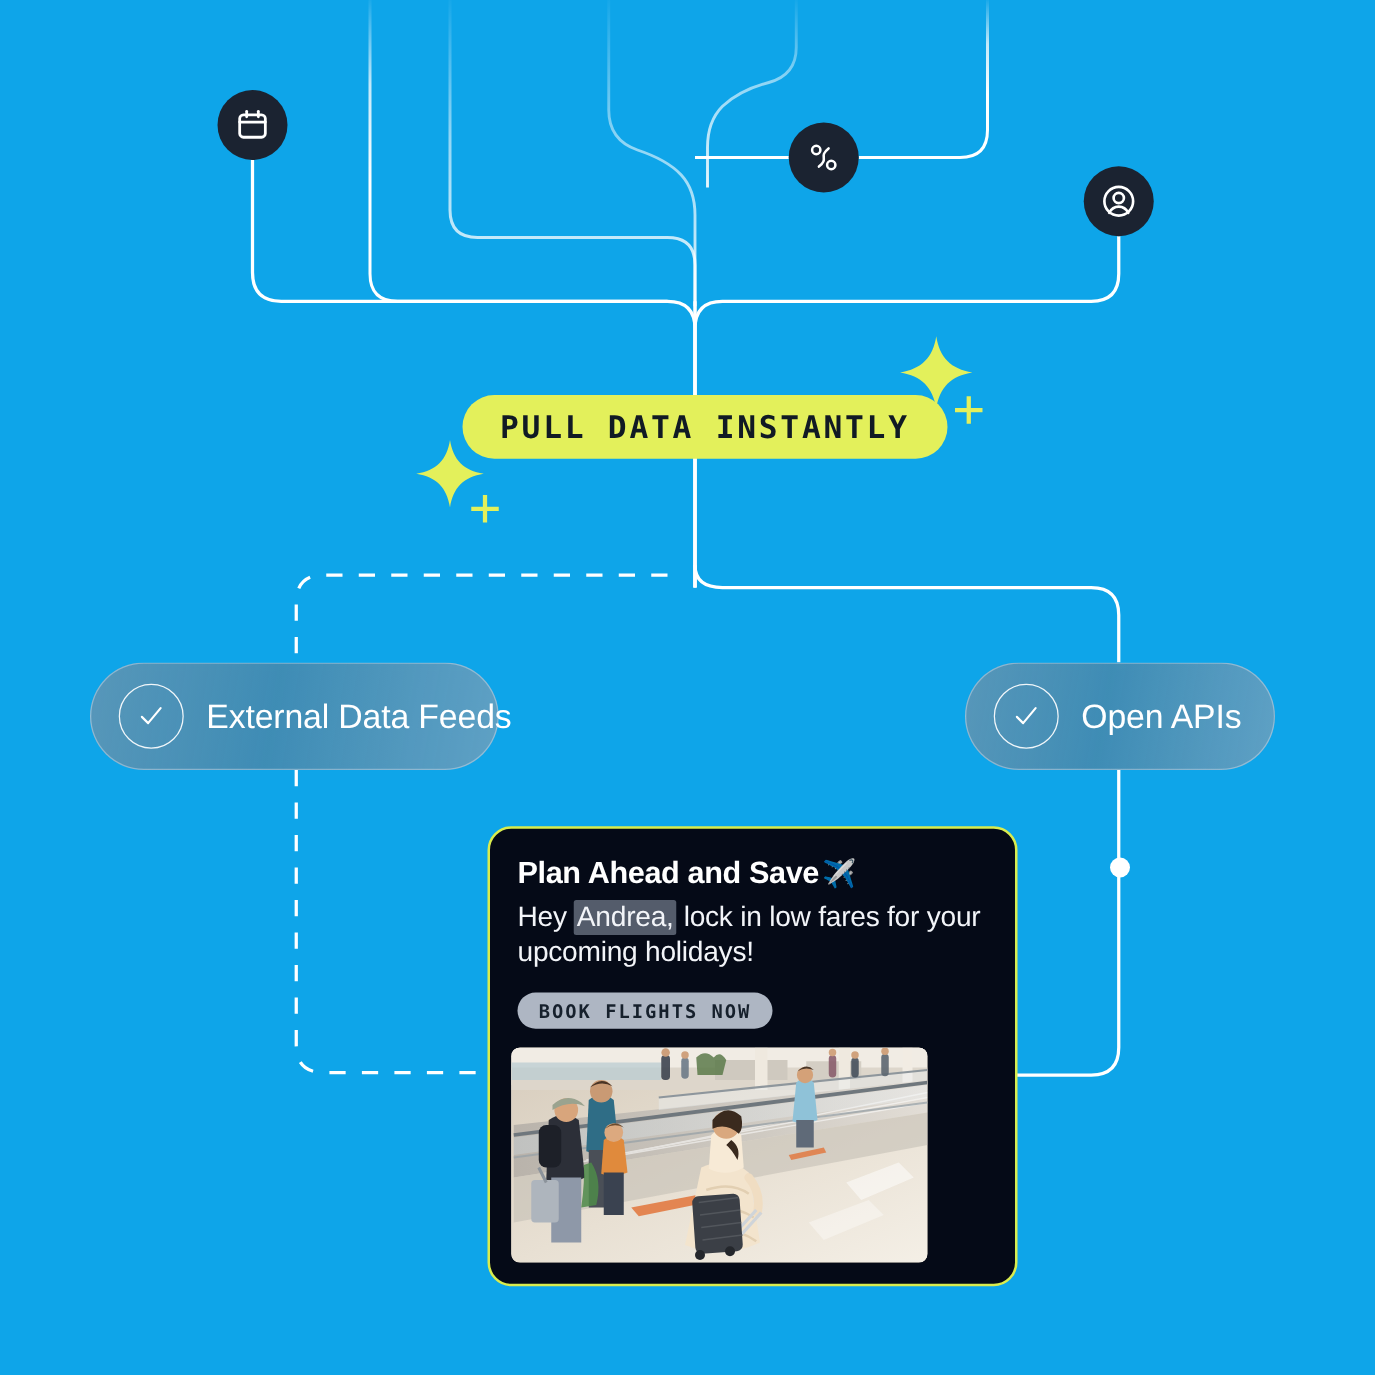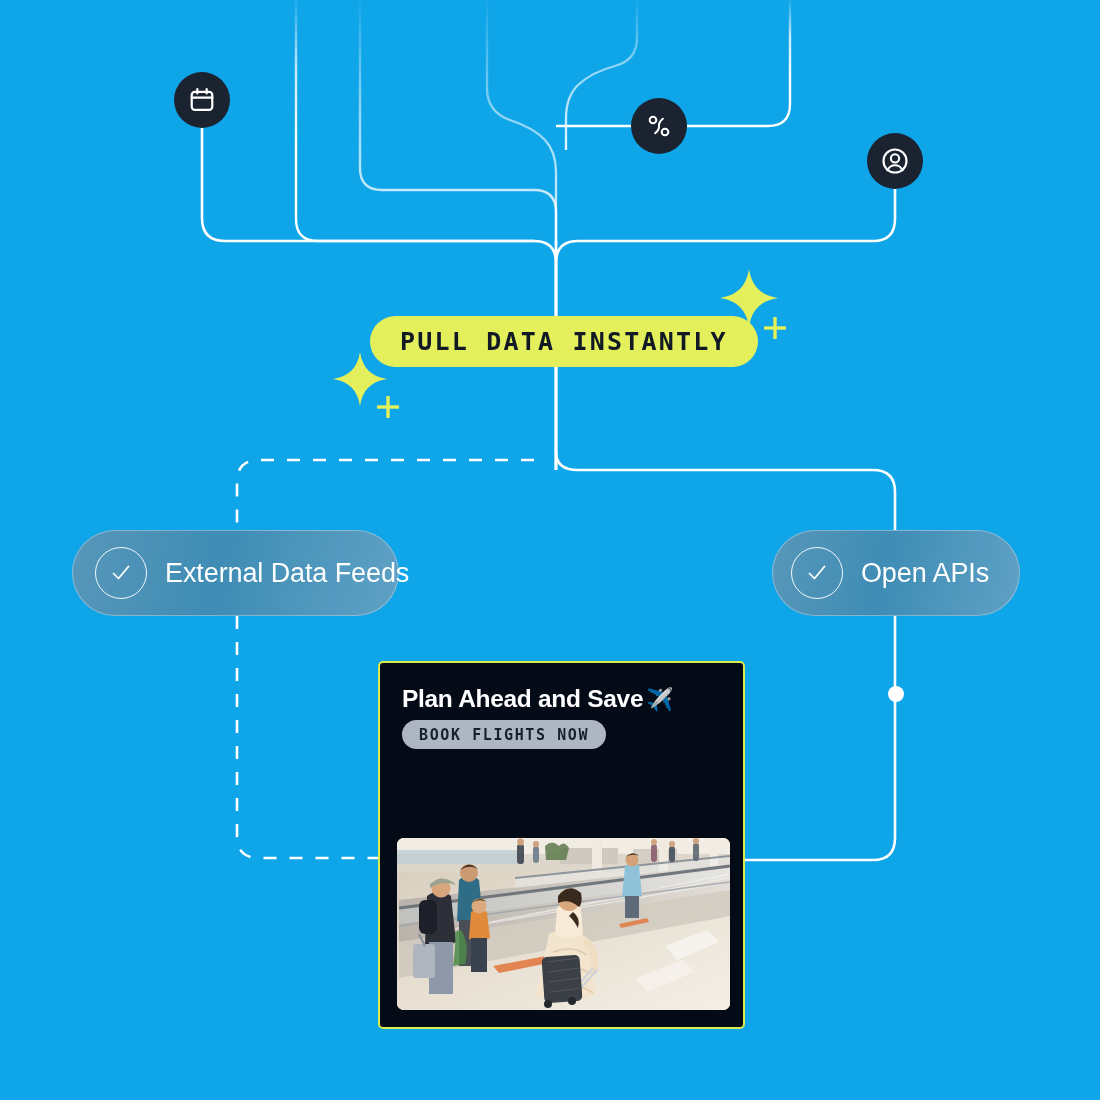--- a/index.html
+++ b/index.html
@@ -99,27 +99,27 @@
   .feature-label {
     color: #ffffff;
     font-size: 27px;
     letter-spacing: -0.1px;
     white-space: nowrap;
   }
 
   
   .promo-card {
     position: absolute;
-    left: 378px;
+    left: 390px;
     top: 661px;
-    width: 367px;
+    width: 424px;
     height: 368px;
     box-sizing: border-box;
     border: 2px solid #d9ec4e;
-    border-radius: 5px;
+    border-radius: 19px;
     background: #050a17;
     z-index: 10;
     padding: 22px 22px 0 22px;
   }
   .promo-title {
     color: #ffffff;
     font-size: 24.5px;
     font-weight: 700;
     letter-spacing: -0.3px;
     margin: 0 0 7px 0;
@@ -279,33 +279,36 @@
 
   <div class="feature-pill" style="left:72px; top:530px; width:327px;">
     <span class="feature-check">
       <svg width="24" height="24" viewBox="0 0 24 24" fill="none" stroke="#ffffff" stroke-width="1.7" stroke-linecap="round" stroke-linejoin="round">
         <polyline points="4.5,12.5 9.5,17.5 19.5,5.5"></polyline>
       </svg>
     </span>
     <span class="feature-label">External Data Feeds</span>
   </div>
 
-  <div class="feature-pill" style="left:772px; top:530px; width:248px;justify-content:center;">
+  <div class="feature-pill" style="left:772px; top:530px; width:248px;">
     <span class="feature-check">
       <svg width="24" height="24" viewBox="0 0 24 24" fill="none" stroke="#ffffff" stroke-width="1.7" stroke-linecap="round" stroke-linejoin="round">
         <polyline points="4.5,12.5 9.5,17.5 19.5,5.5"></polyline>
       </svg>
     </span>
     <span class="feature-label">Open APIs</span>
   </div>
 
   <div class="promo-card">
     <h3 class="promo-title">
       <span>Plan Ahead and Save</span><span class="emoji">✈️</span>
     </h3>
+    <p class="promo-body">
+      <span>Hey </span><span class="hl-name">Andrea,</span><span> lock in low fares for your upcoming holidays!</span>
+    </p>
     <div class="promo-cta">
       <span>BOOK FLIGHTS NOW</span>
     </div>
 
     <div class="promo-photo">
       <svg width="333" height="172" viewBox="0 0 333 172" xmlns="http://www.w3.org/2000/svg">
         <defs>
           <linearGradient id="ceil" x1="0" y1="0" x2="0" y2="1">
             <stop offset="0" stop-color="#efe9e0"></stop>
             <stop offset="1" stop-color="#ded4c6"></stop>

